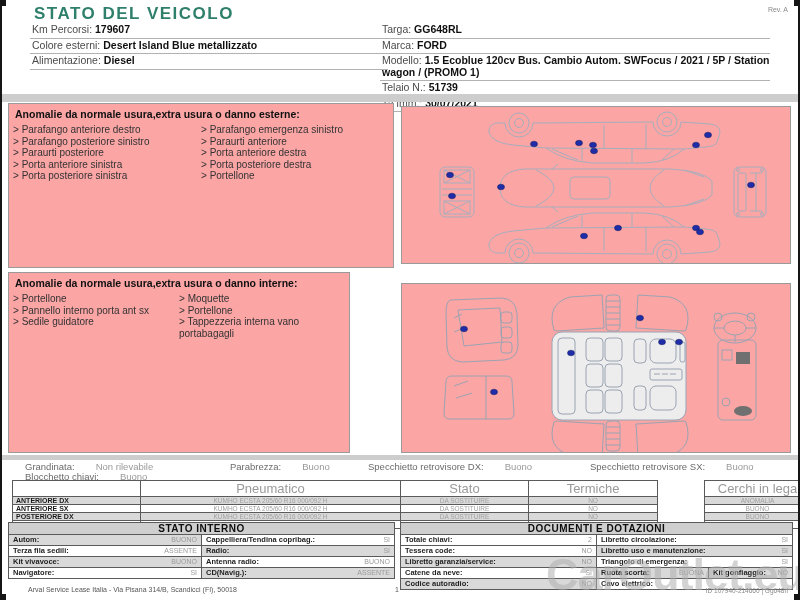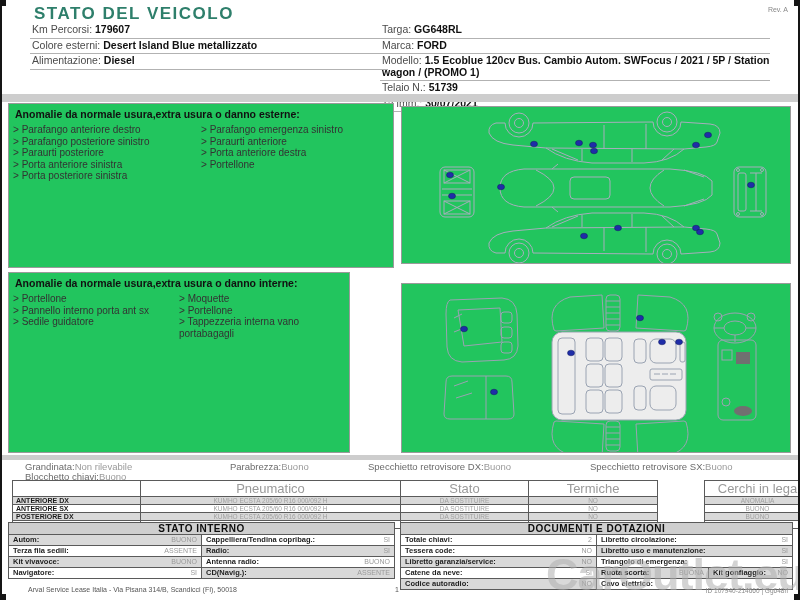--- a/index.html
+++ b/index.html
@@ -18,36 +18,36 @@
   .info-left{left:30px;top:23px;width:358px}
   .info-right{left:380px;top:23px;width:390px}
   .info-row{border-bottom:1px solid #b2b2b2;padding:1px 0 2px 2px;line-height:11.5px}
   .info-row .lbl{color:#4a4a4a}
   .info-row .val{font-weight:bold;color:#101010}
 
   .band{position:absolute;left:0;width:800px;background:#cdcdcd}
   .band1{top:94px;height:8px}
   .band2{top:455px;height:5px}
 
-  .panel{position:absolute;border:1px solid #9a9a9a;background:#22c55e}
+  .panel{position:absolute;border:1px solid #9a9a9a;background:#fca5a5}
   .anom-ext{left:8px;top:103px;width:386px;height:165px}
   .anom-int{left:8px;top:272px;width:342px;height:181px}
   .anom-title{font-size:10.5px;font-weight:bold;color:#111;padding:4px 6px 3px}
   .anom-cols{display:flex;font-size:10px;color:#333;padding:1px 4px}
   .anom-col{width:50%}
   .anom-col div{line-height:11.5px}
   .anom-col div::before{content:"> "}
 
   .diag-ext{left:401px;top:106px;width:390px;height:158px}
   .diag-int{left:401px;top:283px;width:390px;height:170px}
   svg{display:block}
 
   .cond{position:absolute;font-size:9.5px;white-space:nowrap}
   .cond .cl{color:#6b6b6b}
-  .cond .cv{color:#9a9a9a;margin-left:0}
+  .cond .cv{color:#9a9a9a;margin-left:21px}
   .c1{left:25px;top:461px}.c2{left:230px;top:461px}.c3{left:368px;top:461px}.c4{left:590px;top:461px}.c5{left:25px;top:471px}
 
   table{border-collapse:collapse;table-layout:fixed}
   .tires{position:absolute;left:12px;top:480px;width:645px}
   .cerchi{position:absolute;left:704px;top:480px;width:107px}
   .tires td,.cerchi td{border:1px solid #5a5a5a;height:8px;overflow:hidden;white-space:nowrap}
   .th-row td{color:#9a9a9a;font-size:13px;text-align:center;height:9px}
   td.pos{font-weight:bold;font-size:7px;color:#1c1c1c;padding-left:3px}
   td.tv{font-size:6.5px;color:#a0a0a0;text-align:center}
   tr.g td{background:#d9d9d9}
@@ -104,20 +104,21 @@
         <div>Parafango anteriore destro</div>
         <div>Parafango posteriore sinistro</div>
         <div>Paraurti posteriore</div>
         <div>Porta anteriore sinistra</div>
         <div>Porta posteriore sinistra</div>
       </div>
       <div class="anom-col">
         <div>Parafango emergenza sinistro</div>
         <div>Paraurti anteriore</div>
         <div>Porta anteriore destra</div>
+        <div>Porta posteriore destra</div>
         <div>Portellone</div>
       </div>
     </div>
   </div>
 
   <div class="panel diag-ext">
     <svg viewBox="0 0 388 156" width="388" height="156">
       <g stroke="#a6aebc" fill="none" stroke-width="1">
 
         <g transform="translate(84,58) scale(1,-1)">

